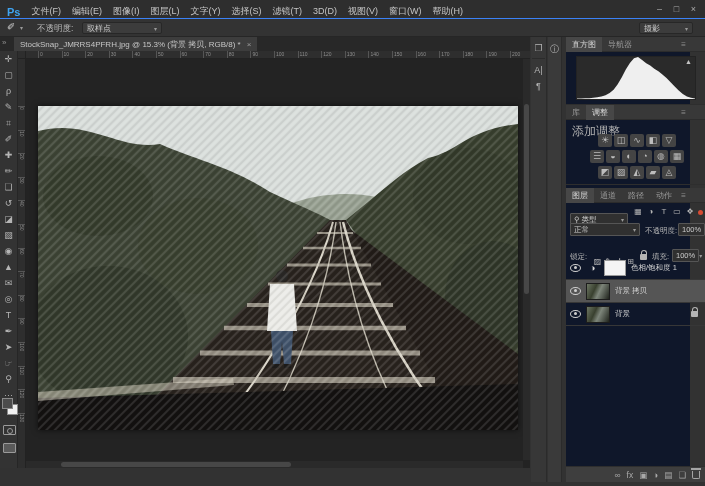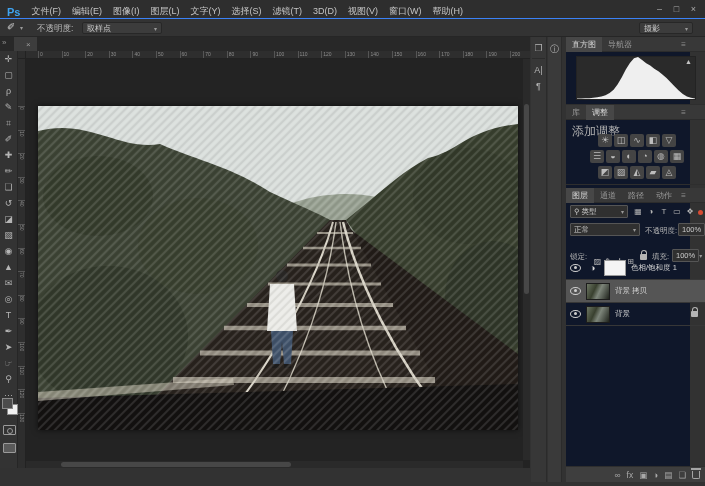--- a/index.html
+++ b/index.html
@@ -124,20 +124,21 @@
     </div>
     <div class="dropdown" style="position:absolute;right:12px;top:3px;width:54px;height:12px;">
       <span>摄影</span>
       <span class="caret">▾</span>
     </div>
   </div>
 
   <div id="tabbar">
     <span id="tab-collapse">»</span>
     <div id="doctab">
+      <span>StockSnap_JMRRS4PFRH.jpg @ 15.3% (背景 拷贝, RGB/8) *</span>
       <span id="doctab-close">×</span>
     </div>
   </div>
 
   <div id="toolbar">
     <div id="tools">
         <div class="tool">✛</div>
         <div class="tool">▢</div>
         <div class="tool">ρ</div>
         <div class="tool">✎</div>
@@ -319,21 +320,21 @@
 
     <div class="ptabs" style="top:151px;" id="layer-tabs">
         <span class="ptab active">图层</span>
         <span class="ptab">通道</span>
         <span class="ptab">路径</span>
         <span class="ptab">动作</span>
       </div>
     <span class="pmenu" style="top:154px;">≡</span>
 
     <div class="lrow" style="top:168px;">
-      <div class="small-select" style="left:4px;width:58px;">
+      <div class="small-select" style="left:4px;width:58px;margin-top:8px;">
         <span><span>⚲</span>
         <span>类型</span></span>
         <span class="caret">▾</span>
       </div>
       <span id="filter-icons"><span class="fic" style="left: 66px;">▦</span><span class="fic" style="left: 79px;">◑</span><span class="fic" style="left: 92px;">T</span><span class="fic" style="left: 105px;">▭</span><span class="fic" style="left: 118px;">❖</span></span>
       <span id="filter-dot"></span>
     </div>
 
     <div class="lrow" style="top:186px;">
       <div class="small-select" style="left:4px;width:70px;">

